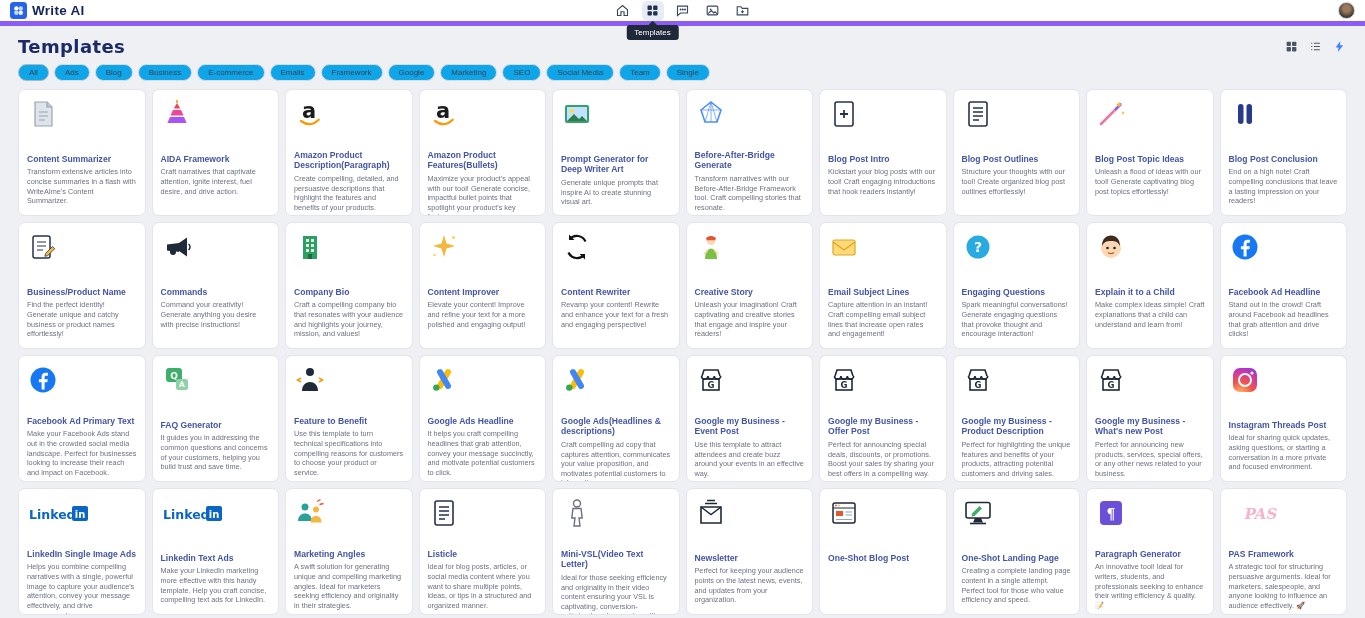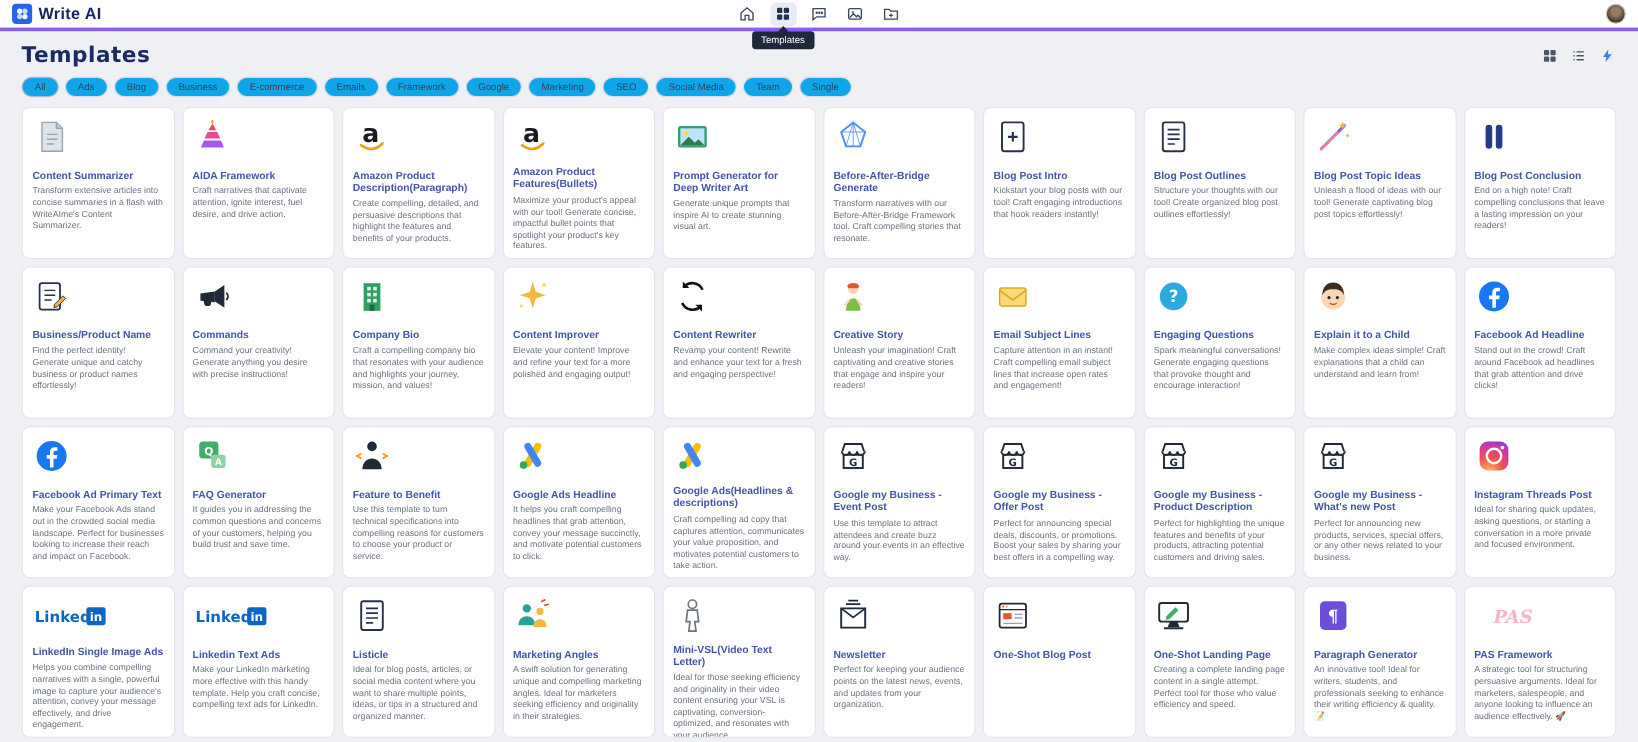--- a/index.html
+++ b/index.html
@@ -1,20 +1,20 @@
 <!DOCTYPE html>
 <html><head>
 <meta charset="utf-8">
 <style>
   * { box-sizing: border-box; margin: 0; padding: 0; }
   html,body { width:1365px; height:618px; overflow:hidden; }
   body { background:#eef0f4; font-family:"Liberation Sans", sans-serif; }
 
   
-  .header { height:26px; background:#ffffff; border-bottom:3px solid #8b5cf6;
+  .header { height:26px; background:#ffffff; border-bottom:5px solid #8b5cf6;
             display:flex; align-items:center; padding:0 10px; position:relative; z-index:10; }
   .logo { display:flex; align-items:center; gap:5px; }
   .logo svg { width:17px; height:17px; display:block; }
   .logo-text { font-weight:800; font-size:13.5px; color:#16255f; letter-spacing:.3px; }
   .nav { position:absolute; left:50%; transform:translateX(-50%); height:26px; display:flex; align-items:center; }
   .nav-items { display:flex; gap:8px; }
   .nav-item { width:22px; height:20px; border-radius:5px; display:flex; align-items:center; justify-content:center;
               color:#3c475c; cursor:pointer; }
   .nav-item svg { width:15px; height:15px; display:block; }
   .nav-item.active { background:#e7ebf5; color:#22304d; }
@@ -39,21 +39,21 @@
   .chip { font-size:8px; color:#374151; background:#0ea5e9; border:1px solid #d7dae2; border-radius:10px;
           padding:3.5px 10px; line-height:1; cursor:pointer; white-space:nowrap; }
   .chip.active { border-color:#aeb6ca; }
 
   
   .grid { display:grid; grid-template-columns:repeat(10, 1fr); gap:6px; grid-auto-rows:127px; }
   .card { background:#fff; border:1px solid #e3e5ec; border-radius:7px; padding:8px 8px 5px;
           overflow:hidden; display:flex; flex-direction:column; cursor:pointer; }
   .card .icon { height:36px; display:flex; align-items:flex-start; }
   .card .icon svg { height:32px; width:auto; max-width:72px; display:block; }
-  .card-title { font-size:8.6px; font-weight:700; color:#4355a5; margin:7px 0 3px; line-height:1.22; }
+  .card-title { font-size:8.6px; font-weight:700; color:#4355a5; margin:20px 0 3px; line-height:1.22; }
   .card-desc { font-size:7.3px; color:#6b7280; line-height:1.32; }
 </style>
 </head>
 <body>
 
 <header class="header">
   <div class="logo">
     <svg viewBox="0 0 24 24">
       <rect width="24" height="24" rx="5" fill="#2563eb"></rect>
       <circle cx="9" cy="9" r="3.1" fill="#ffffff"></circle>
@@ -513,39 +513,39 @@
             <rect x="45" y="9" width="16" height="15" rx="2" fill="#0a66c2"></rect>
             <text x="53" y="20.8" text-anchor="middle" font-size="10" font-weight="bold" fill="#fff" font-family="DejaVu Sans, sans-serif">in</text>
           </svg>
         </span>
         <h3 class="card-title">Linkedin Text Ads</h3>
         <p class="card-desc">Make your LinkedIn marketing more effective with this handy template. Help you craft concise, compelling text ads for LinkedIn.</p>
       </article>
       <article class="card">
         <span class="icon">
           <svg viewBox="0 0 32 32">
-            <rect x="7" y="4" width="18" height="24" rx="2" fill="#fff" stroke="#26324d" stroke-width="1.6"></rect>
-            <path d="M11 10h10M11 14h10M11 18h10M11 22h6" stroke="#26324d" stroke-width="1.4"></path>
-          </svg>
-        </span>
-        <h3 class="card-title">Listicle</h3>
-        <p class="card-desc">Ideal for blog posts, articles, or social media content where you want to share multiple points, ideas, or tips in a structured and organized manner.</p>
-      </article>
-      <article class="card">
-        <span class="icon">
-          <svg viewBox="0 0 32 32">
             <path d="M23 4.5l3.5-2M25.5 7.5l4-1" stroke="#e4572e" stroke-width="1.4"></path>
             <circle cx="11" cy="10" r="3.5" fill="#2aa198"></circle>
             <path d="M4 24c0-5 3.5-7.5 7-7.5s7 2.5 7 7.5z" fill="#2aa198"></path>
             <circle cx="22" cy="12.5" r="3" fill="#f4b740"></circle>
             <path d="M16.5 25.5c0-4.5 2.7-6.5 5.5-6.5s5.5 2 5.5 6.5z" fill="#f4b740"></path>
           </svg>
         </span>
         <h3 class="card-title">Marketing Angles</h3>
         <p class="card-desc">A swift solution for generating unique and compelling marketing angles. Ideal for marketers seeking efficiency and originality in their strategies.</p>
+      </article>
+      <article class="card">
+        <span class="icon">
+          <svg viewBox="0 0 32 32">
+            <rect x="7" y="4" width="18" height="24" rx="2" fill="#fff" stroke="#26324d" stroke-width="1.6"></rect>
+            <path d="M11 10h10M11 14h10M11 18h10M11 22h6" stroke="#26324d" stroke-width="1.4"></path>
+          </svg>
+        </span>
+        <h3 class="card-title">Listicle</h3>
+        <p class="card-desc">Ideal for blog posts, articles, or social media content where you want to share multiple points, ideas, or tips in a structured and organized manner.</p>
       </article>
       <article class="card">
         <span class="icon">
           <svg viewBox="0 0 32 32">
             <circle cx="16" cy="6.5" r="3.5" fill="none" stroke="#6b7280" stroke-width="1.4"></circle>
             <path d="M12 11.5h8l1.2 9.5h-3.2l1 8h-6l1-8H10.8z" fill="none" stroke="#6b7280" stroke-width="1.4"></path>
           </svg>
         </span>
         <h3 class="card-title">Mini-VSL(Video Text Letter)</h3>
         <p class="card-desc">Ideal for those seeking efficiency and originality in their video content ensuring your VSL is captivating, conversion-optimized, and resonates with your audience.</p>

